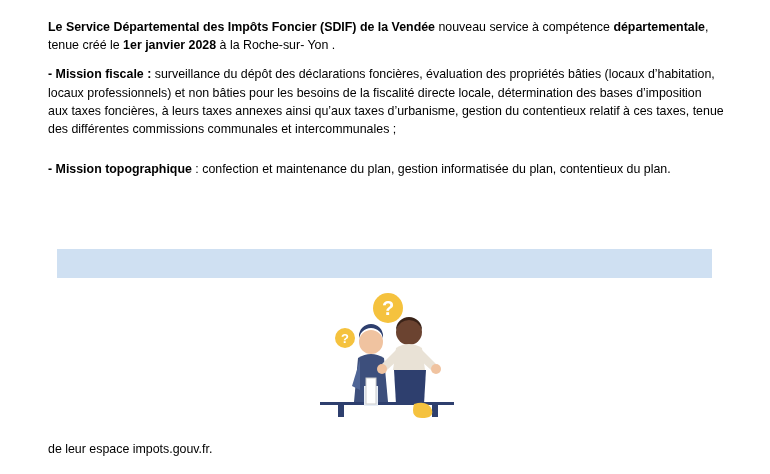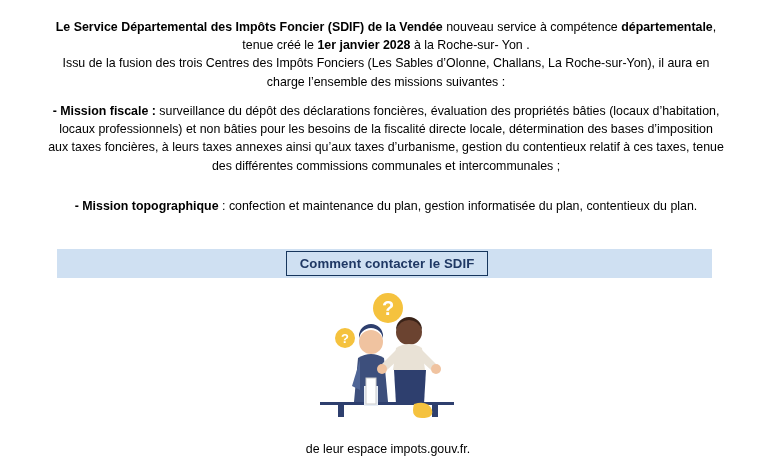--- a/index.html
+++ b/index.html
@@ -19,21 +19,21 @@
     position: relative;
     width: 770px;
     height: 474px;
     box-sizing: border-box;
     padding: 18px 46px 0 48px;
   }
   p {
     margin: 0;
     font-size: 12.4px;
     line-height: 1.47;
-    text-align: center;
+    text-align: left;
   }
   .para {
     margin-bottom: 0;
   }
   .spacer-sm { height: 11px; }
   b, .bold { font-weight: bold; }
 
   .contact-banner {
     position: absolute;
     left: 57px;
@@ -84,41 +84,37 @@
 </head>
 <body>
 
 <div class="page">
 
   <p class="para">
     <b>Le Service Départemental des Impôts Foncier (SDIF) de la Vendée</b><span> nouveau service à compétence </span><b>départementale</b><span>,</span><br>
     <span>tenue créé le </span><b>1er janvier 2028</b><span> à la Roche-sur- Yon .</span>
   </p>
 
-  <p class="para">Issu de la fusion des trois Centres des Impôts Fonciers (Les Sables d’Olonne, Challans,  La Roche-sur-Yon), il aura en charge l’ensemble des missions suivantes :</p>
 
   <div class="spacer-sm"></div>
 
   <p class="para">
     <b>- Mission fiscale :</b><span> surveillance du dépôt des déclarations foncières, évaluation des propriétés bâties (locaux d’habitation, locaux professionnels) et non bâties pour les besoins de la fiscalité directe locale, détermination des bases d’imposition aux taxes foncières, à leurs taxes annexes ainsi qu’aux taxes d’urbanisme, gestion du contentieux relatif à ces taxes, tenue des différentes commissions communales et intercommunales ;</span>
   </p>
 
   <div class="spacer-sm"></div>
 
 
   <div class="spacer-sm"></div>
 
   <p class="para">
     <b>- Mission topographique</b><span> : confection et maintenance du plan, gestion informatisée du plan, contentieux du plan.</span>
   </p>
 
   <div class="contact-banner"></div>
-  <div class="contact-box">
-    <span>Comment contacter le SDIF</span>
-  </div>
 
   <div class="illustration">
     <svg width="160" height="132" viewBox="0 0 160 132" xmlns="http://www.w3.org/2000/svg">
 
       <rect x="12" y="112" width="134" height="3" fill="#2e3f6e"></rect>
       <rect x="30" y="115" width="6" height="12" fill="#2e3f6e"></rect>
       <rect x="124" y="115" width="6" height="12" fill="#2e3f6e"></rect>
 
       <circle cx="80" cy="18" r="15" fill="#f5c23e"></circle>
       <text x="80" y="25" font-family="Liberation Sans, sans-serif" font-size="20" font-weight="bold" fill="#ffffff" text-anchor="middle">?</text>

